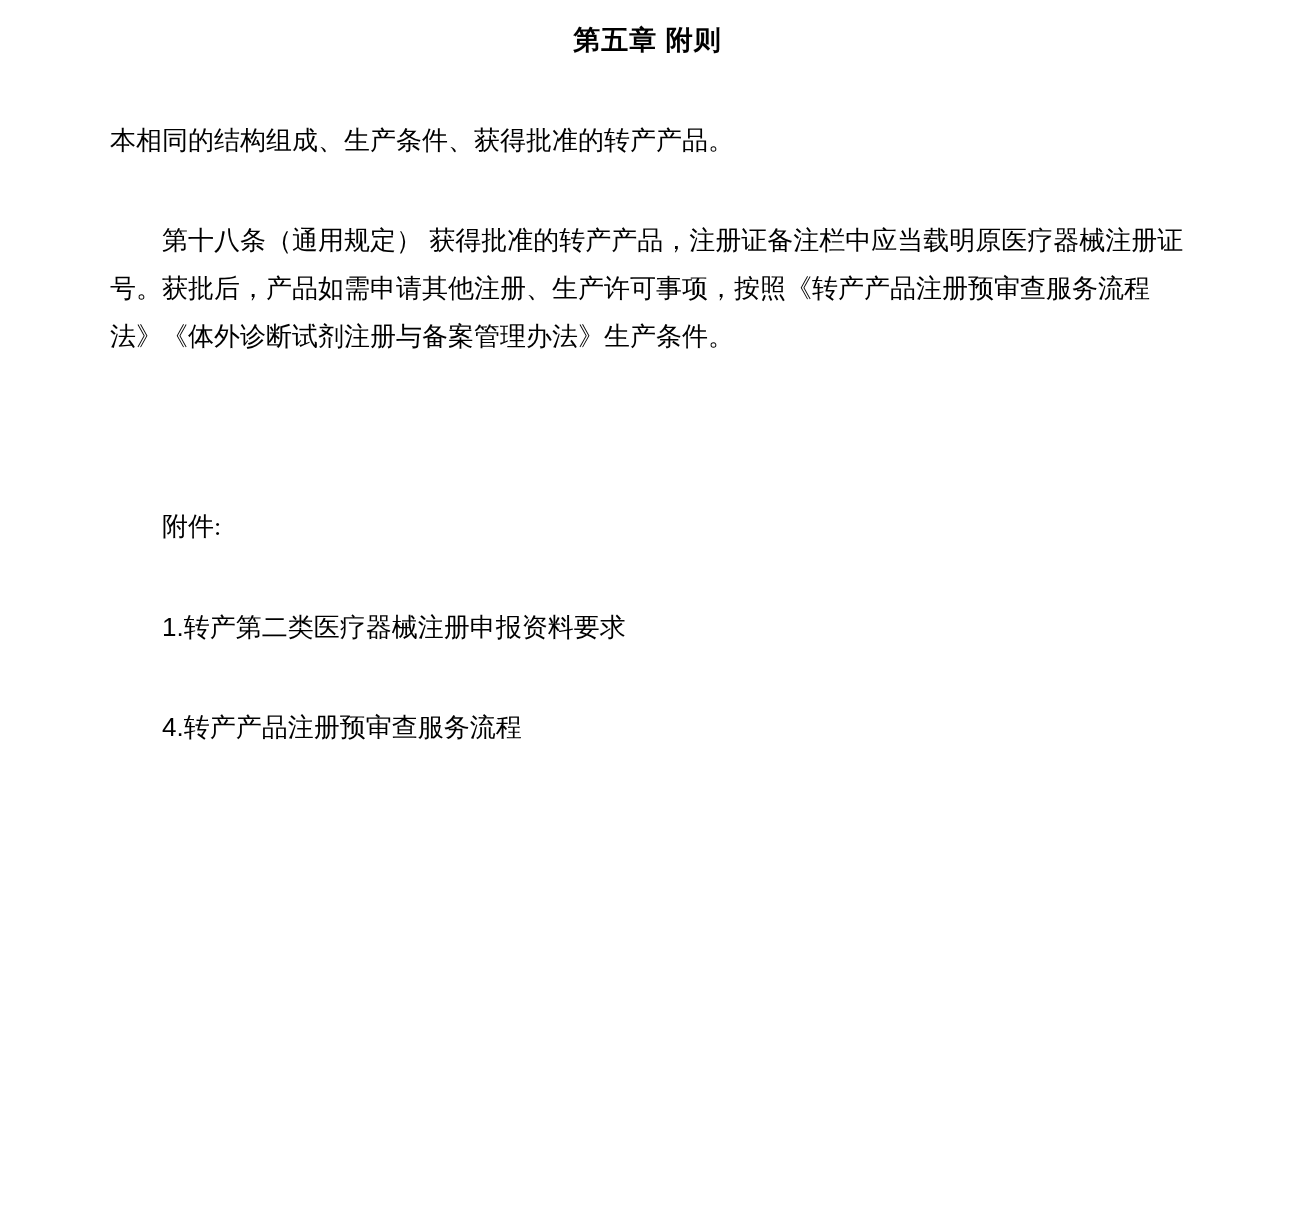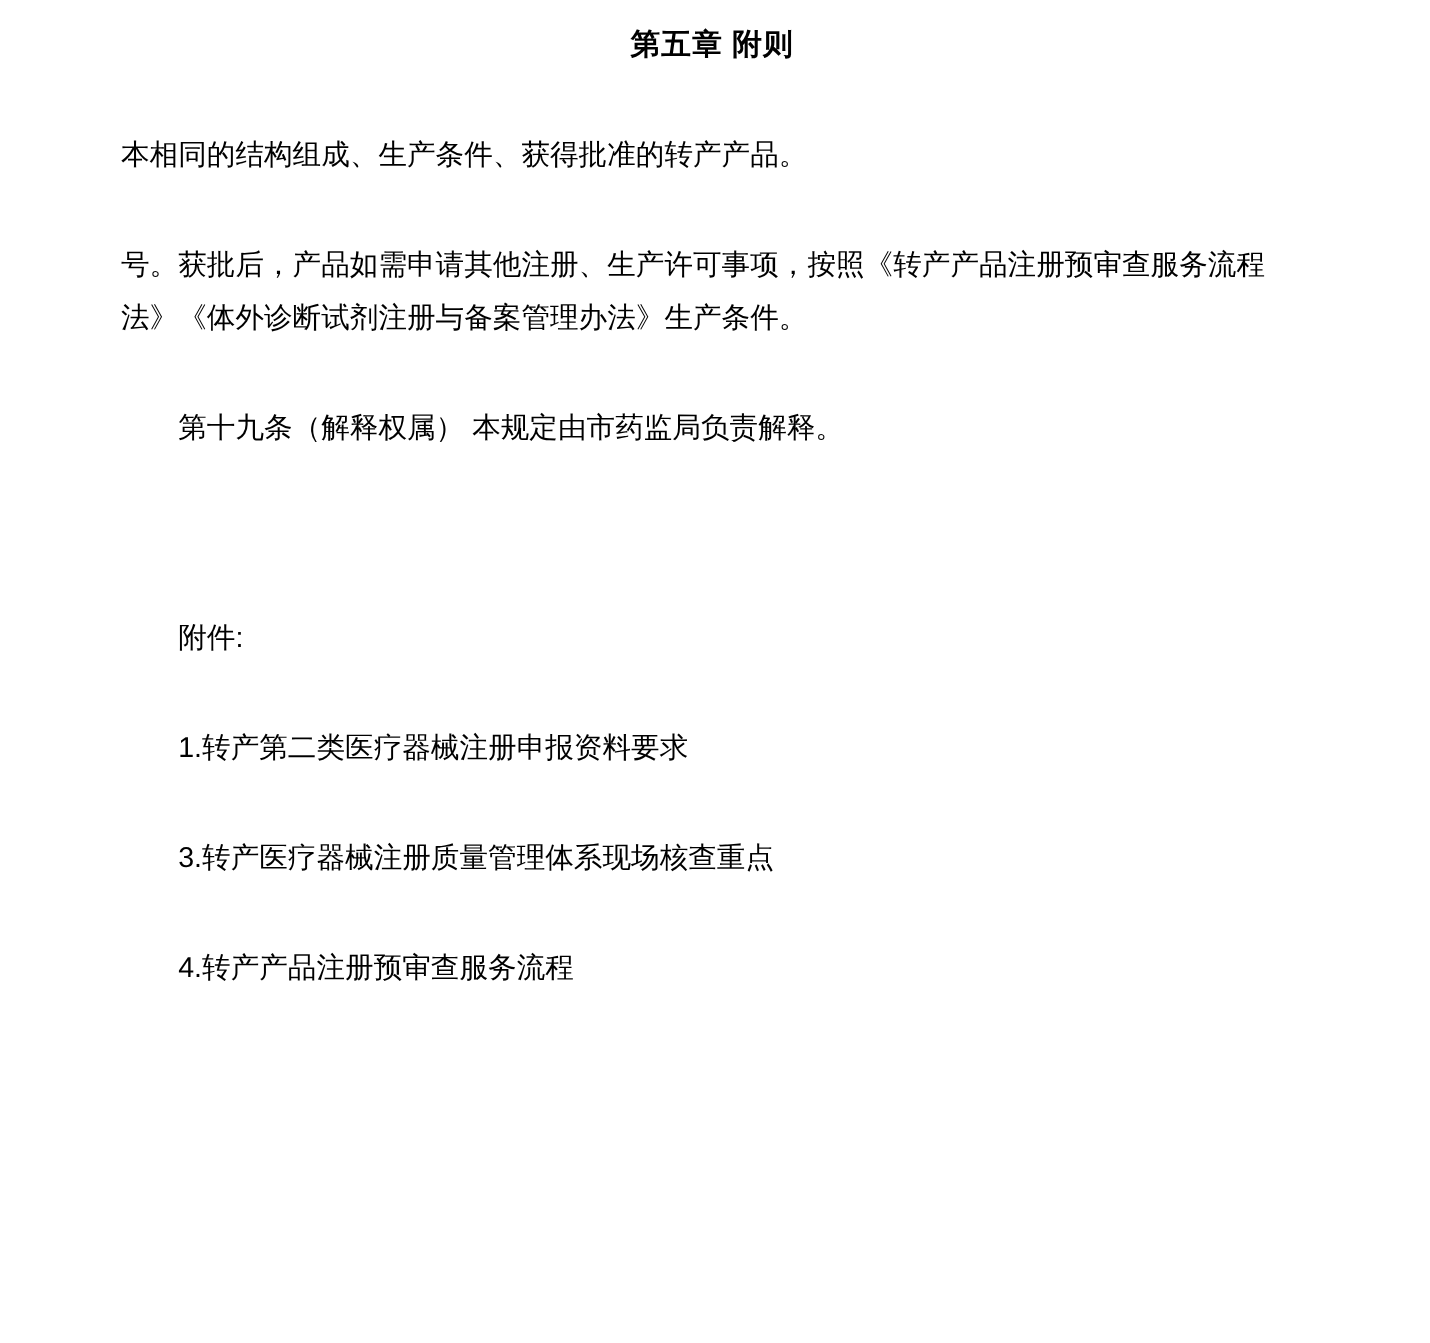--- a/index.html
+++ b/index.html
@@ -22,54 +22,49 @@
     letter-spacing: 1px;
   }
   .para {
     margin-top: 52px;
     font-size: 26px;
     line-height: 48px;
     font-weight: 400;
   }
   .line { display: block; white-space: nowrap; }
   .indent { padding-left: 52px; }
-  .attach-label { margin-top: 143px; }
+  .attach-label { margin-top: 143px; font-family: Liberation Serif, serif; }
   .attach-item { margin-top: 52px; }
 </style>
 </head>
 <body>
 
 <main class="page">
 
   <h1 class="doc-title">第五章 附则</h1>
 
   <div class="para">
     <span class="line">本相同的结构组成、生产条件、获得批准的转产产品。</span>
   </div>
 
   <div class="para">
+    <span class="line indent">第十八条（通用规定） 获得批准的转产产品，注册证备注栏中应当载明原医疗器械注册证</span>
     <span class="line">号。获批后，产品如需申请其他注册、生产许可事项，按照《转产产品注册预审查服务流程</span>
     <span class="line">法》《体外诊断试剂注册与备案管理办法》生产条件。</span>
   </div>
 
-  <div class="para">
-    <span class="line indent">第十九条（解释权属） 本规定由市药监局负责解释。</span>
-  </div>
 
 
   <div class="para attach-label">
     <span class="line indent">附件:</span>
   </div>
 
   <div class="para attach-item">
     <span class="line indent">1.转产第二类医疗器械注册申报资料要求</span>
   </div>
 
 
-  <div class="para attach-item">
-    <span class="line indent">3.转产医疗器械注册质量管理体系现场核查重点</span>
-  </div>
 
   <div class="para attach-item">
     <span class="line indent">4.转产产品注册预审查服务流程</span>
   </div>
 
 </main>
 
 </body></html>

